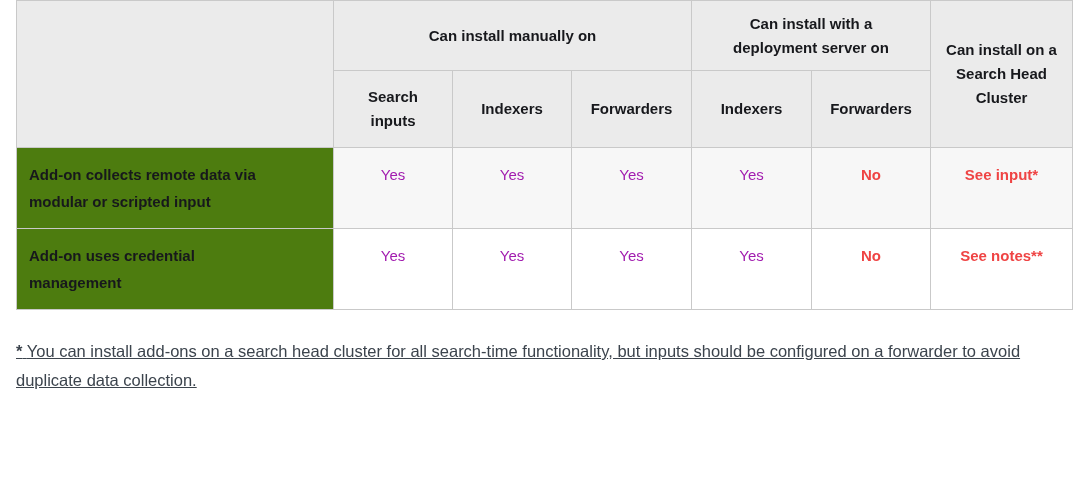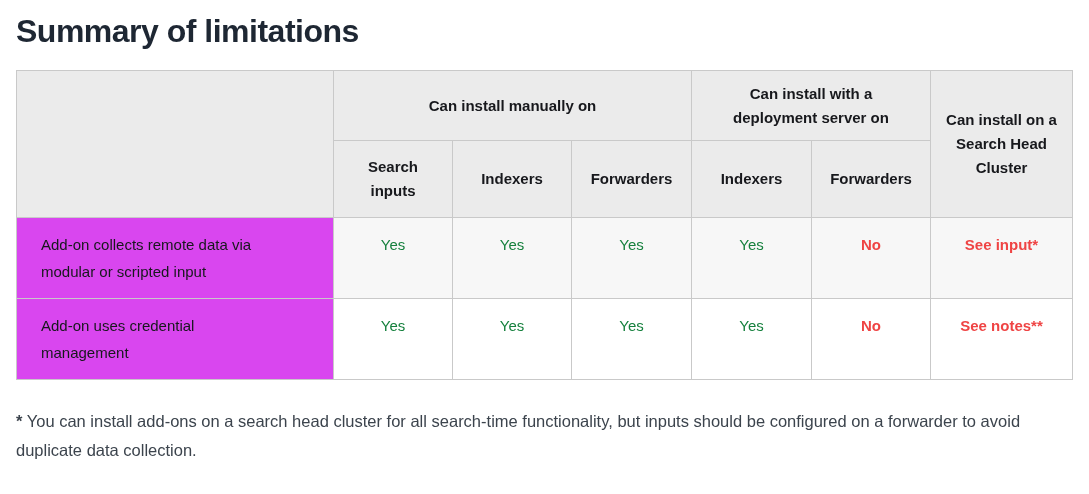--- a/index.html
+++ b/index.html
@@ -42,54 +42,54 @@
     padding: 6px 14px;
     line-height: 1.6;
     color: #17181c;
   }
   tr.header-row-1 { height: 70px; }
   tr.header-row-2 { height: 77px; }
   th.shc-header { white-space: pre-line; }
   tbody tr.data-row-0 { height: 74px; }
   tbody tr.data-row-1 { height: 73px; margin-left: 40px; }
   tbody th.row-label {
-    background: #d946ef;
+    background: #4d7c0f;
     text-align: left;
     vertical-align: top;
-    padding: 13px 24px;
-    font-weight: normal;
+    padding: 13px 12px;
+    font-weight: bold;
     white-space: pre-line;
     line-height: 1.8;
     color: #17181c;
   }
   tbody td {
     text-align: center;
     vertical-align: top;
     padding: 13px 12px;
     line-height: 1.8;
-    color: #15803d;
+    color: #a21caf;
     background: #ffffff;
   }
   tbody tr.data-row-0 td { background: #f7f7f7; }
   td.emph { font-weight: bold; color: #ef4444; }
   .footnote {
     font-size: 16.5px;
     color: #3c444d;
     line-height: 1.75;
     margin: 27px 0 0 0;
     max-width: 1057px;
+    text-decoration: underline;
   }
   .footnote .marker { font-weight: bold; }
 </style>
 </head>
 <body>
 
 <div class="page">
 
-  <h2 class="page-title">Summary of limitations</h2>
 
   <table class="limitations">
     <colgroup>
       <col style="width:317px">
       <col style="width:119px">
       <col style="width:119px">
       <col style="width:120px">
       <col style="width:120px">
       <col style="width:119px">
       <col style="width:142px">

